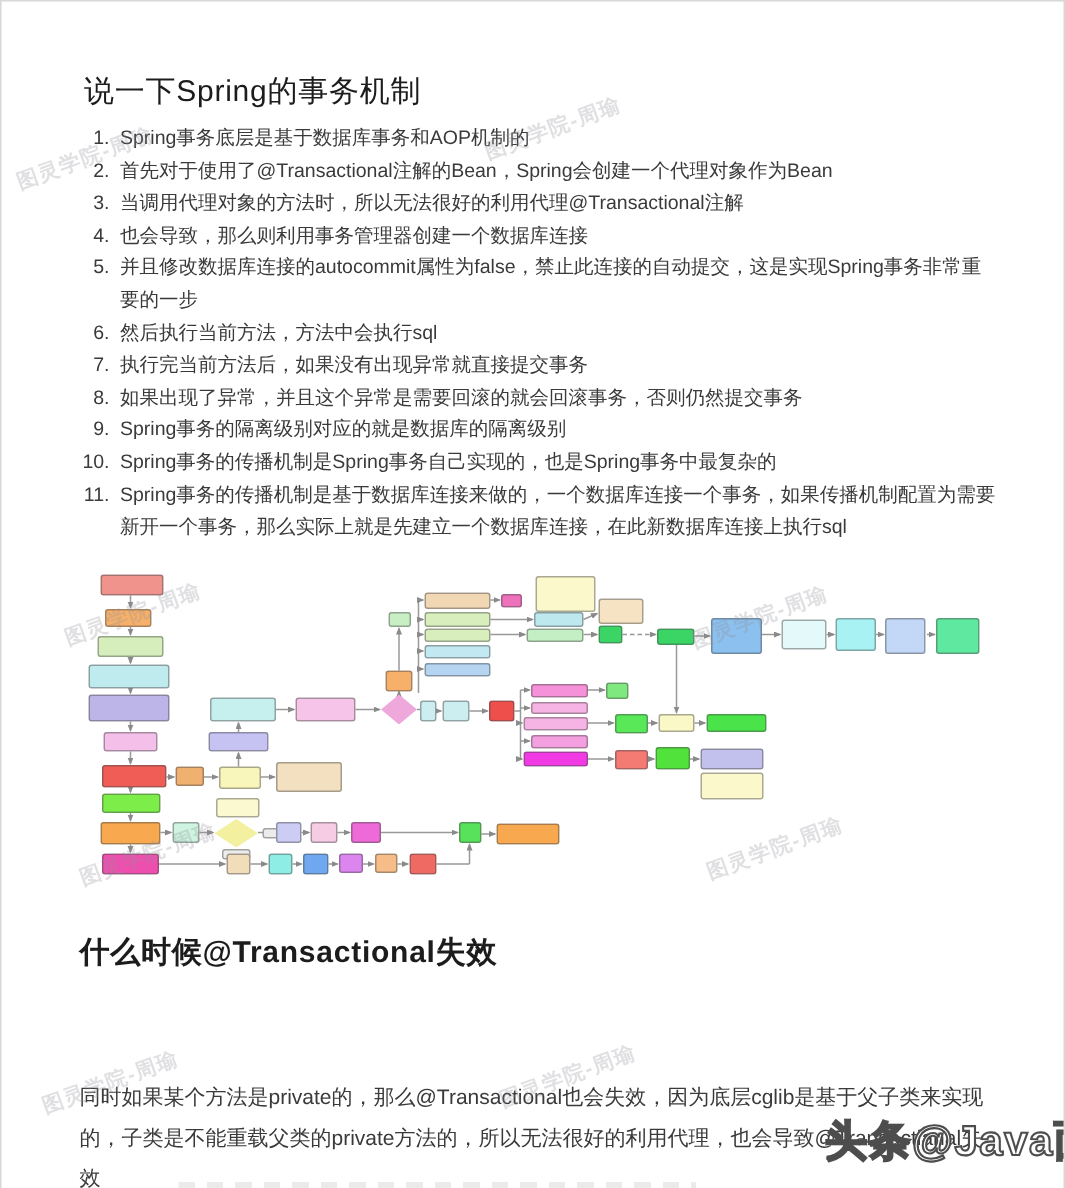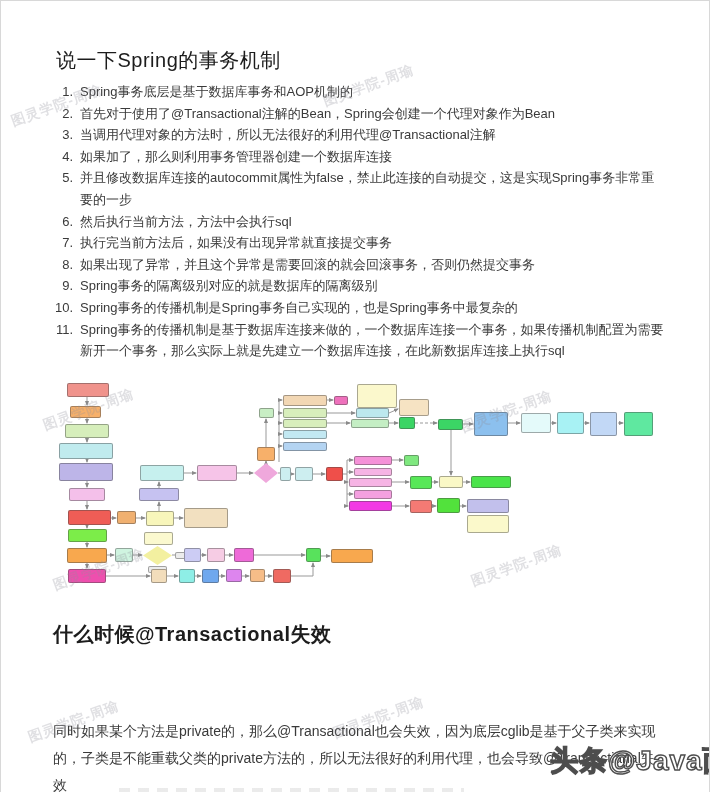--- a/index.html
+++ b/index.html
@@ -55,21 +55,21 @@
       <div class="row">
         <span class="num">2.</span>
         <span class="txt">首先对于使用了@Transactional注解的Bean，Spring会创建一个代理对象作为Bean</span>
       </div>
       <div class="row">
         <span class="num">3.</span>
         <span class="txt">当调用代理对象的方法时，所以无法很好的利用代理@Transactional注解</span>
       </div>
       <div class="row">
         <span class="num">4.</span>
-        <span class="txt">如果加了，那么则利用事务管理器创建一个数据库连接</span>
+        <span class="txt">也会导致，那么则利用事务管理器创建一个数据库连接</span>
       </div>
       <div class="row">
         <span class="num">5.</span>
         <span class="txt">并且修改数据库连接的autocommit属性为false，禁止此连接的自动提交，这是实现Spring事务非常重要的一步</span>
       </div>
       <div class="row">
         <span class="num">6.</span>
         <span class="txt">然后执行当前方法，方法中会执行sql</span>
       </div>
       <div class="row">

